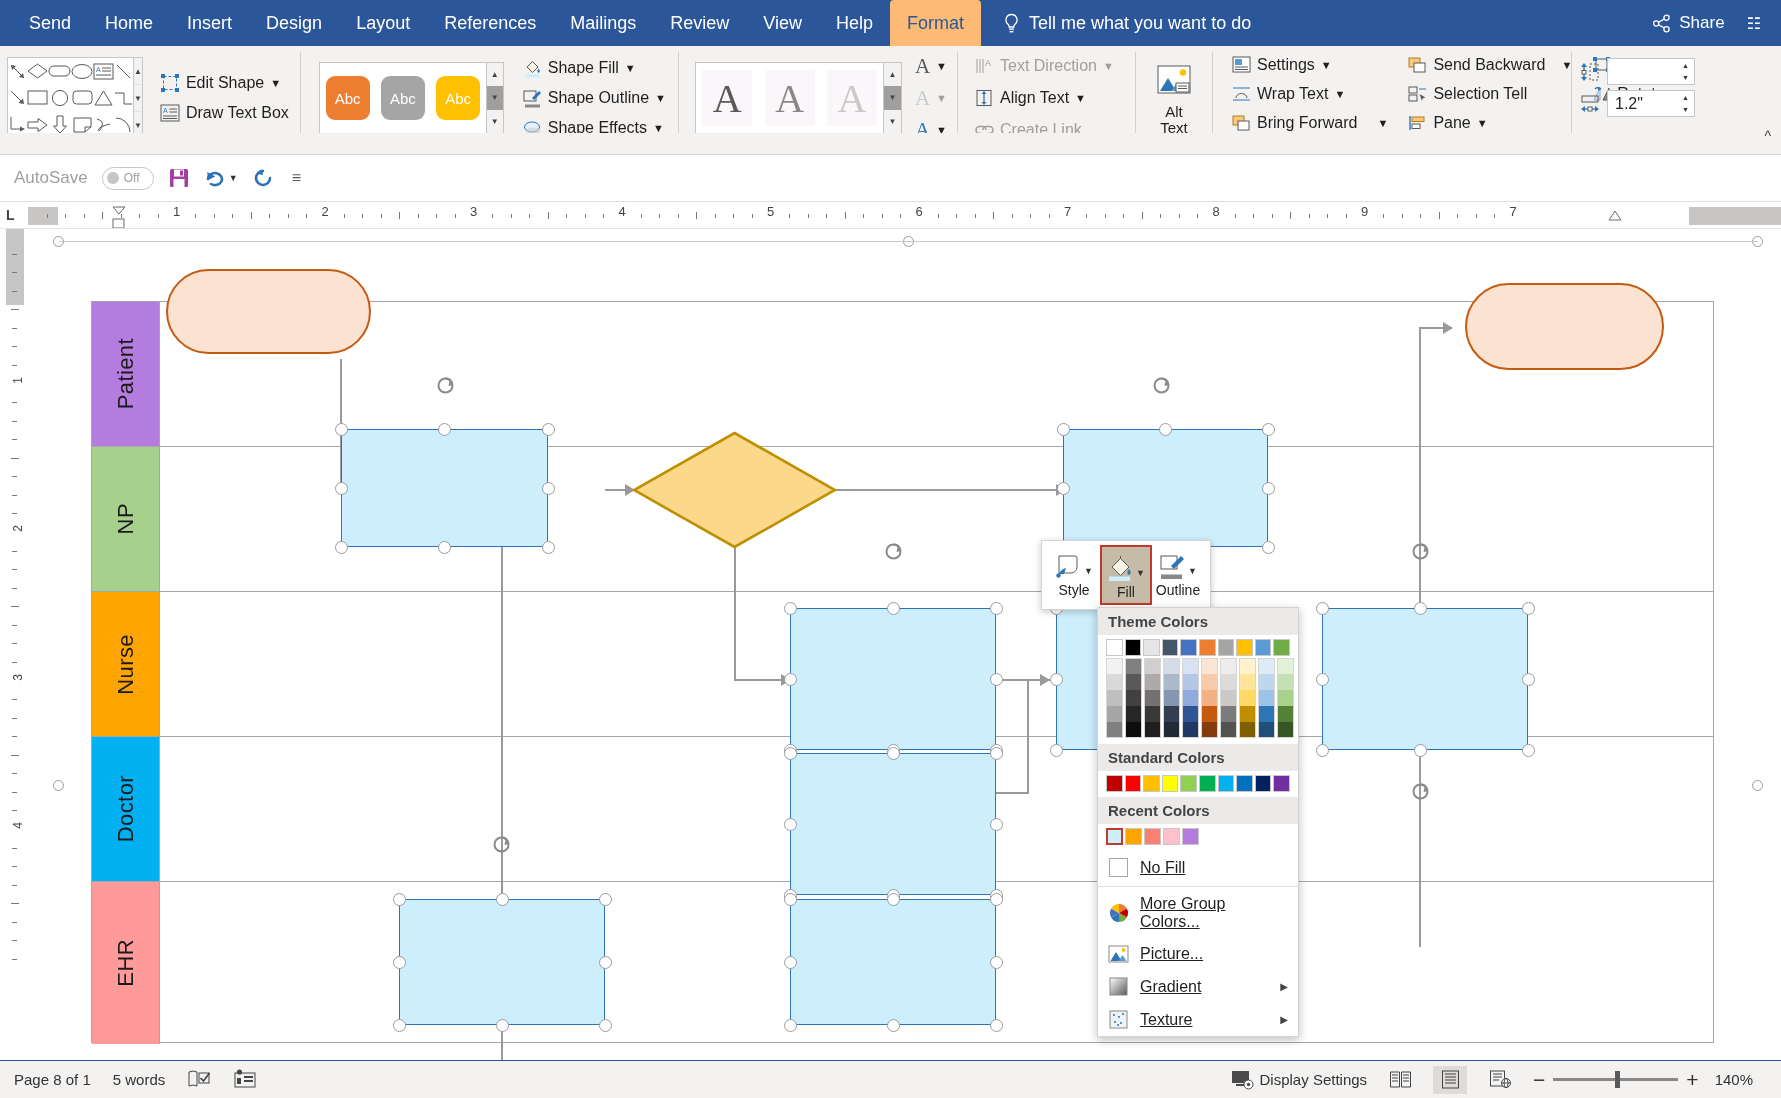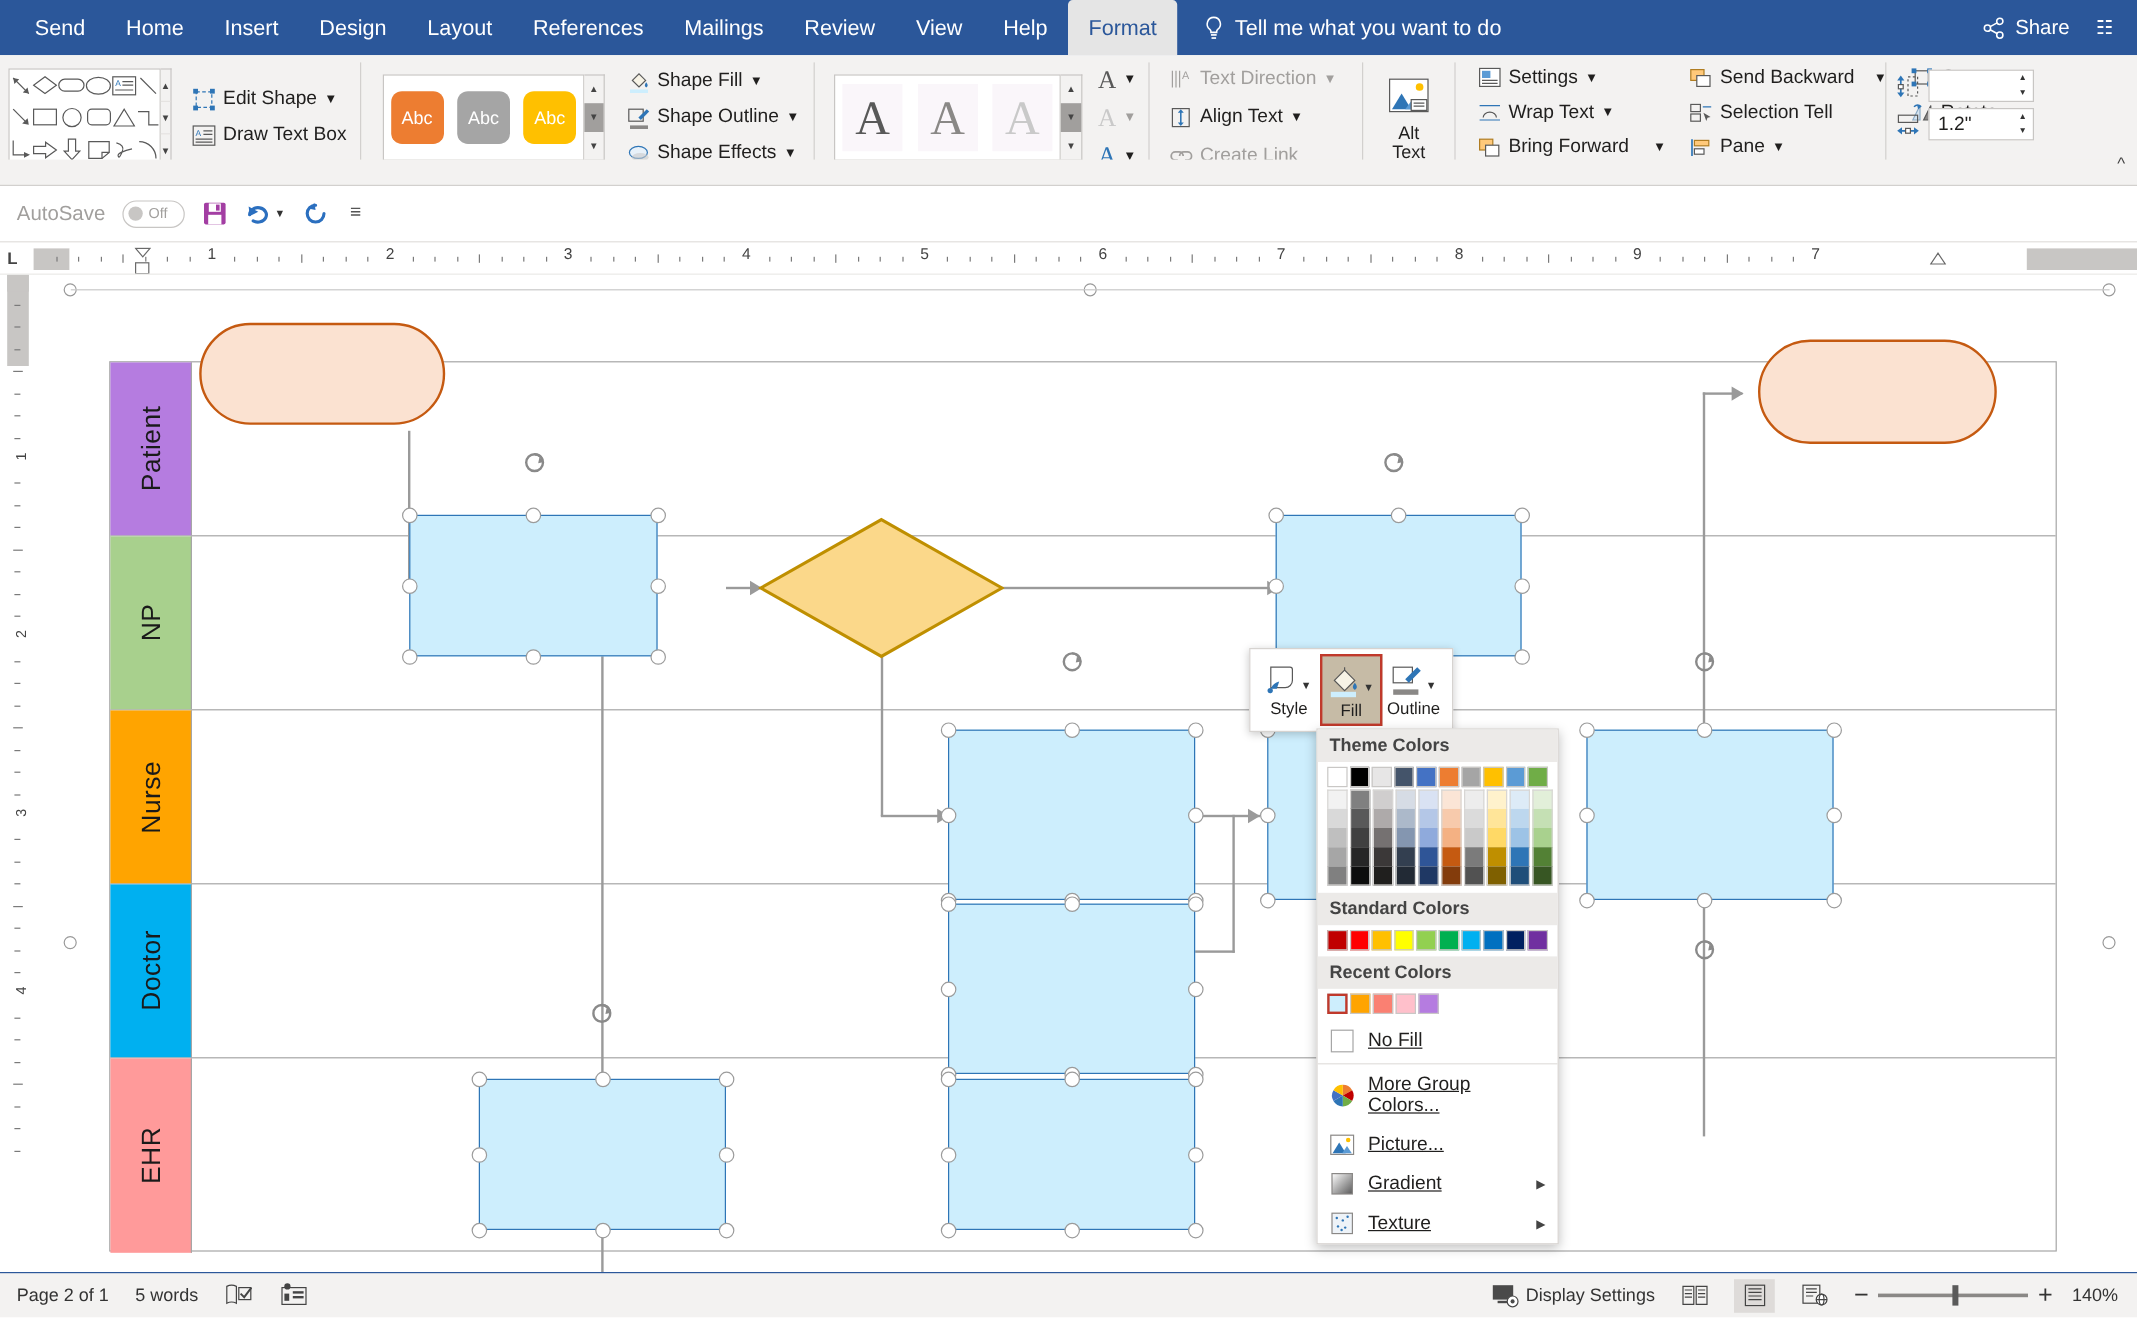--- a/index.html
+++ b/index.html
@@ -18,21 +18,21 @@
     background: #2b579a;
     display: flex; align-items: center;
   }
   .tabs { display: flex; align-items: stretch; height: 46px; padding-left: 12px; }
   .tab {
     display: flex; align-items: center; padding: 0 17px;
     color: #ffffff; font-size: 18px; height: 46px; cursor: default;
     white-space: nowrap;
   }
   .tab.active {
-    background: #e5e5e5; color: #2b579a; border-radius: 4px 4px 0 0;
+    background: #fdba74; color: #2b579a; border-radius: 4px 4px 0 0;
   }
   .tellme {
     display: flex; align-items: center; gap: 9px;
     color: #ffffff; font-size: 18px; margin-left: 22px; white-space: nowrap;
   }
   .tb-right {
     position: absolute; right: 0; top: 0; height: 46px;
     display: flex; align-items: center; gap: 18px; padding-right: 16px;
   }
   .share-btn {
@@ -259,21 +259,21 @@
   .fm-div { height:1px; background:#e1dfdd; margin: 2px 0; }
   .ul { text-decoration: underline; }
 
   
   .status {
     position: absolute; bottom: 0; left: 0; width: 1781px; height: 38px;
     background: #f3f2f1; border-top: 1px solid #2b579a;
     display: flex; align-items: center; font-size: 15px; color: #333;
   }
   .st-left { display:flex; align-items:center; gap: 22px; padding-left: 14px; }
-  .st-right { margin-left:auto; display:flex; align-items:center; gap: 16px; padding-right: 16px;}
+  .st-right { margin-left:auto; display:flex; align-items:center; gap: 16px; padding-right: 28px;}
   .viewbtn { width: 34px; height:28px; display:flex; align-items:center; justify-content:center; font-size:19px; color:#444;}
   .viewbtn.act { background:#dedbd9; }
   .zslider { display:flex; align-items:center; gap:8px; }
   .ztrack { width: 125px; height: 3px; background:#8a8886; position:relative; }
   .zknob { position:absolute; left: 62px; top:-7px; width:5px; height:17px; background:#5a5a5a;}
 </style>
 </head>
 <body>
 
 <div id="app">
@@ -1352,21 +1352,21 @@
             <circle cx="9" cy="15" r="1" fill="#2e75b6"></circle>
         </svg>
       </span>
       <span class="ul">Texture</span>
       <span class="arrow">▶</span>
     </div>
   </div>
 
   <div class="status">
     <div class="st-left">
-      <span>Page 2 of 1</span>
+      <span>Page 8 of 1</span>
       <span>5 words</span>
       <svg width="24" height="21" viewBox="0 0 24 21">
         <path d="M2 3 q4-2 8 0 v14 q-4-2-8 0z" fill="none" stroke="#444"></path>
         <rect x="12" y="4" width="10" height="10" fill="none" stroke="#444"></rect>
         <path d="M13.5 9 l3 3 l6 -8" fill="none" stroke="#444" stroke-width="1.6"></path>
       </svg>
       <svg width="24" height="21" viewBox="0 0 24 21">
         <rect x="2" y="4" width="20" height="14" fill="none" stroke="#444"></rect>
         <circle cx="6.5" cy="3" r="2.6" fill="#444"></circle>
         <rect x="11" y="7" width="9" height="2" fill="#444"></rect>

